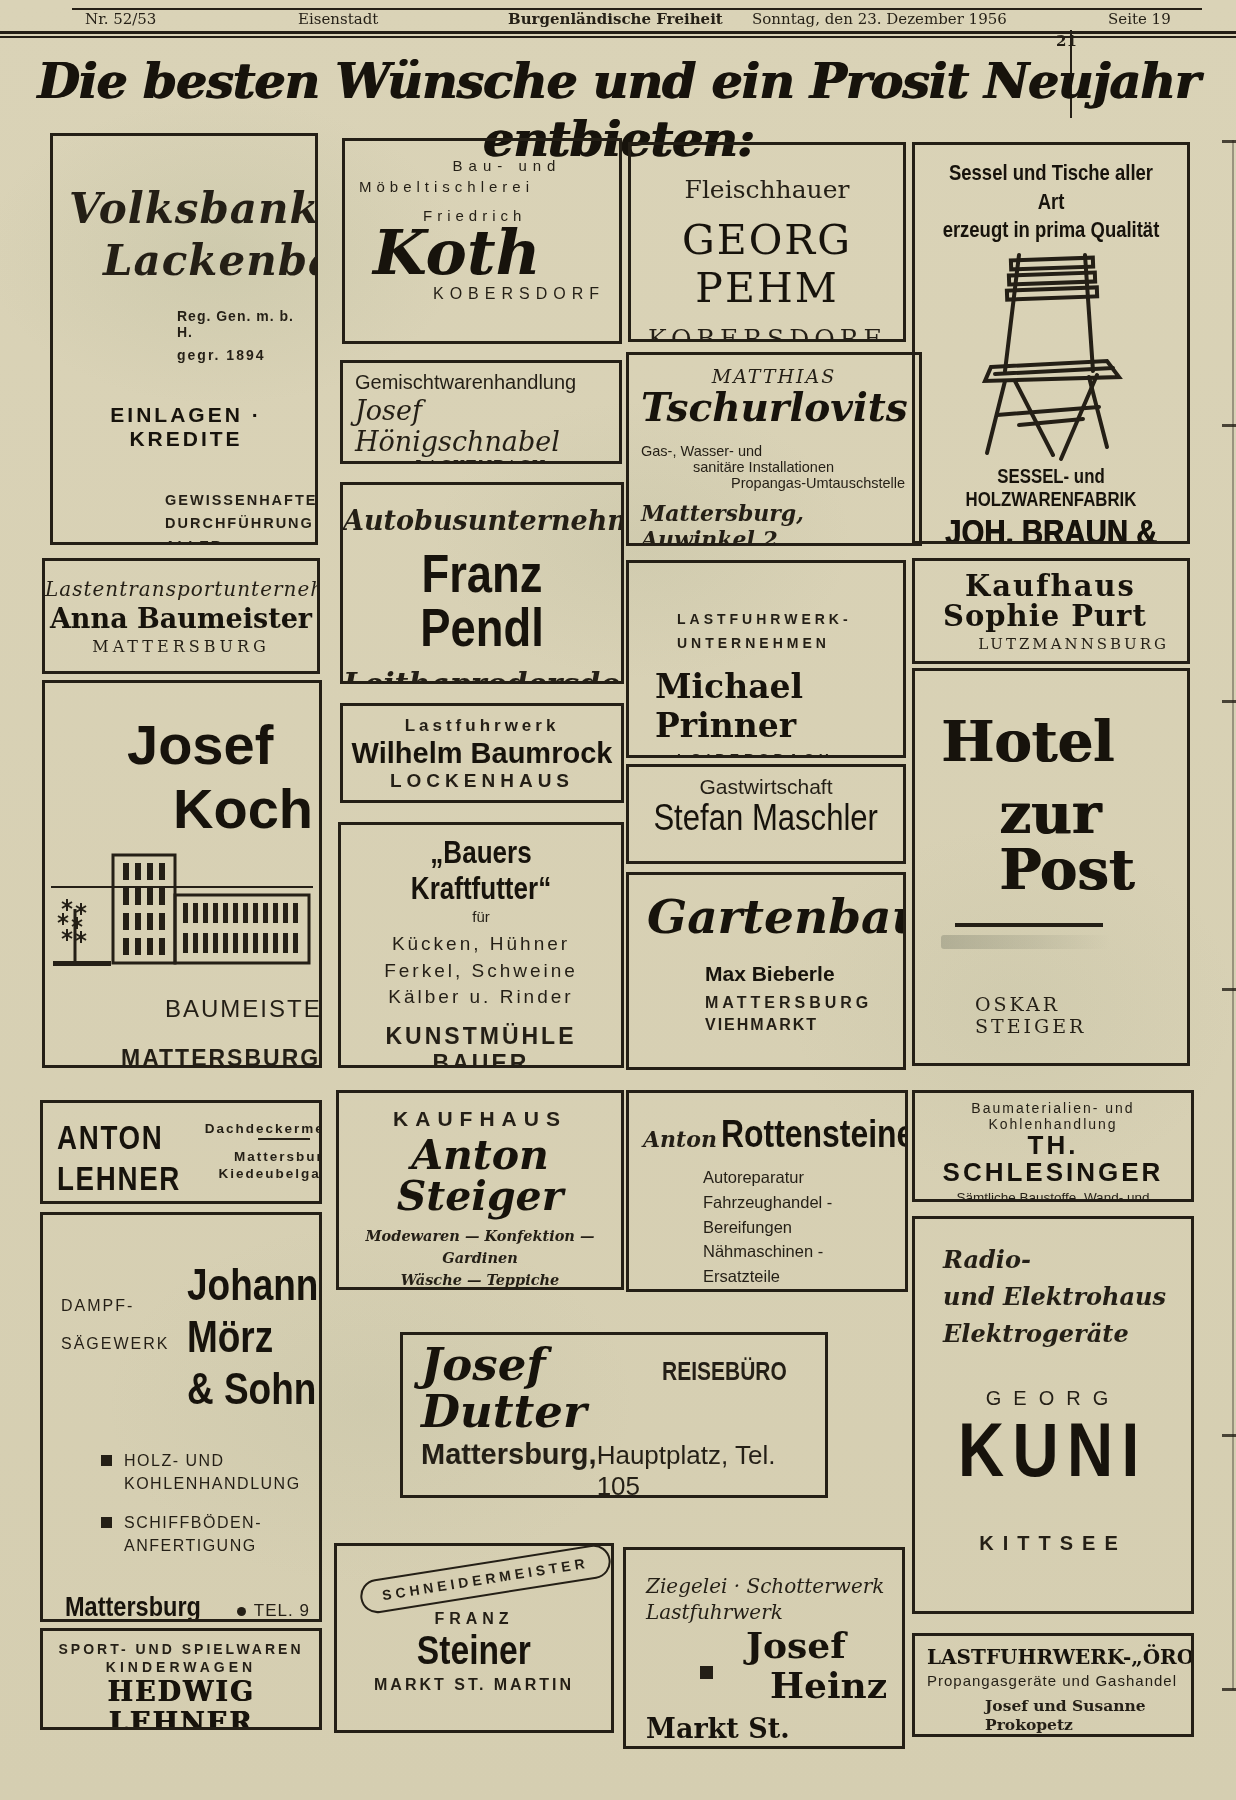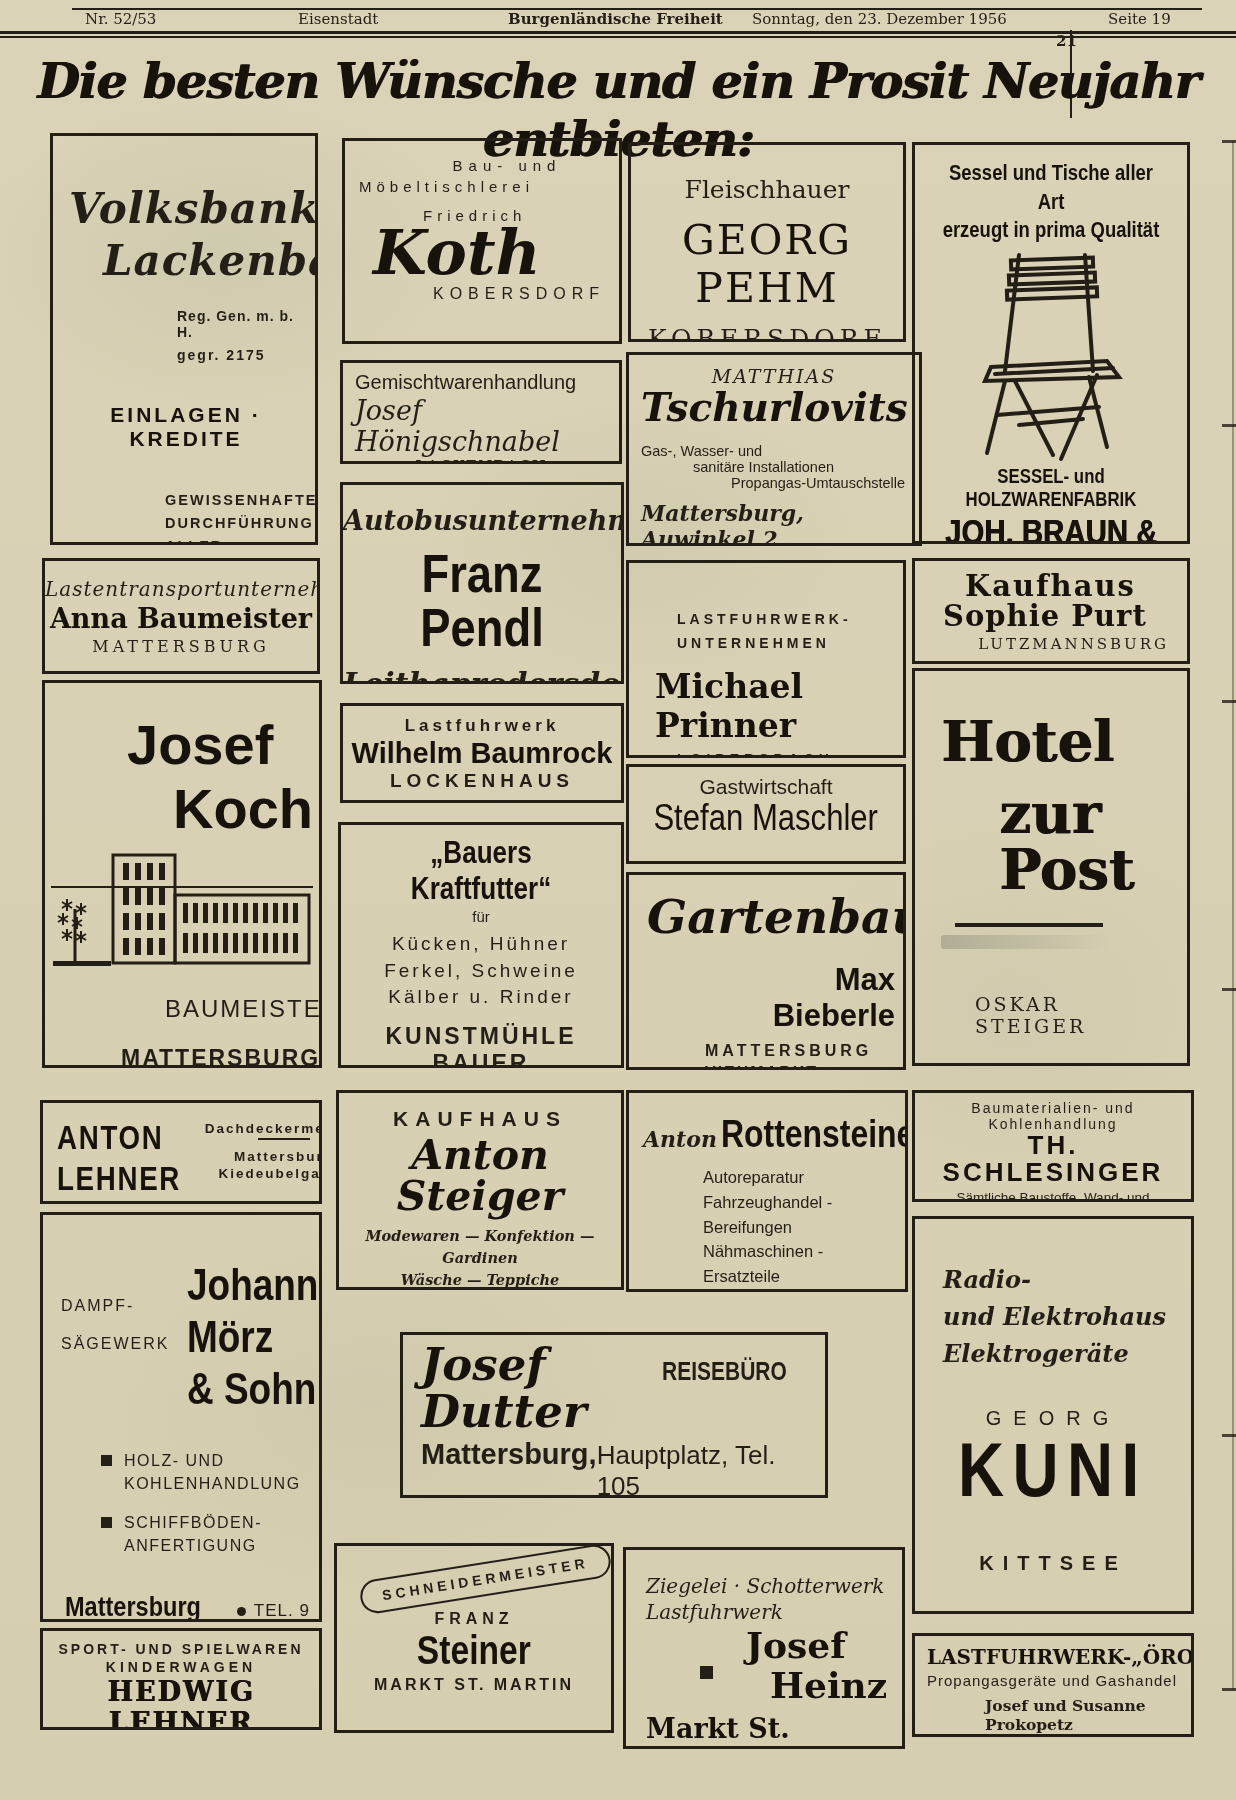--- a/index.html
+++ b/index.html
@@ -136,21 +136,21 @@
   .pr-t1,.pr-t2{font-weight:bold; font-size:14px; letter-spacing:4px; margin-top:8px;}
   .pr-name{font-family:"DejaVu Serif",serif; font-weight:bold; font-size:33px; margin:16px 0 0 -22px; color:var(--ink2);}
   .pr-city{font-weight:bold; font-size:14px; letter-spacing:5px; margin-top:6px;}
   
   #ad-maschler{left:626px; top:764px; width:280px; height:100px; text-align:center; padding-top:8px;}
   .ms-type{font-size:21px;}
   .ms-name{font-weight:normal; font-size:37px; line-height:1; color:var(--ink2);}
   
   #ad-bieberle{left:626px; top:872px; width:280px; height:198px; padding:18px 0 0 18px;}
   .bb-type{font-family:"DejaVu Serif",serif; font-style:italic; font-weight:bold; font-size:47px; line-height:1; color:var(--ink2);}
-  .bb-name{font-weight:bold; font-size:31px; margin:22px 8px 0 58px; color:var(--ink2);text-align:right;}
+  .bb-name{font-weight:bold; font-size:21px; margin:22px 0 0 58px; color:var(--ink2);}
   .bb-city{font-weight:bold; font-size:16px; letter-spacing:4px; margin:8px 0 0 58px;}
   .bb-street{font-weight:bold; font-size:16px; letter-spacing:2px; margin:4px 0 0 58px;}
   
   #ad-rotten{left:626px; top:1090px; width:282px; height:202px; padding:12px 10px 0 14px;}
   .rt-row{display:flex; align-items:baseline; margin-top:10px;}
   .rt-first{font-family:"DejaVu Serif",serif; font-style:italic; font-weight:bold; font-size:22px;}
   .rt-last{font-weight:bold; font-size:38px; line-height:1; margin-left:4px; color:var(--ink2);}
   .rt-services{margin:12px 0 0 60px; font-size:16.5px; line-height:1.5;}
   
   #ad-heinz{left:623px; top:1530px; width:282px; height:202px; padding:22px 16px 0 20px;margin-top:17px;}
@@ -175,21 +175,21 @@
   .ht-n2{font-family:"DejaVu Serif",serif; font-weight:bold; font-size:56px; line-height:1; margin:16px 0 0 66px; color:var(--ink2); text-shadow:1px 0 currentColor;}
   .ht-rule{width:148px; height:4px; background:var(--ink); margin:26px 0 0 22px;}
   .ht-ghost{width:170px; height:14px; margin:8px 0 0 8px; background:linear-gradient(90deg, rgba(95,100,84,.30), rgba(95,100,84,.14) 55%, transparent); border-radius:3px;}
   .ht-owner{font-family:"DejaVu Serif",serif; font-size:19px; letter-spacing:3px; margin:44px 0 0 42px;}
   
   #ad-schlesinger{left:912px; top:1090px; width:282px; height:112px; padding:7px 8px 0 8px;}
   .sl-type{text-align:center; font-size:14px; letter-spacing:2px;}
   .sl-name{text-align:center; font-weight:bold; font-size:26px; letter-spacing:3px; line-height:1.05; color:var(--ink2);}
   .sl-l1{text-align:center; font-size:13.5px; margin-top:3px;}
   
-  #ad-kuni{left:912px; top:1216px; width:282px; height:398px; padding:42px 0 0 0;}
+  #ad-kuni{left:912px; top:1216px; width:282px; height:398px; padding:22px 0 0 0;}
   .ku-l{font-family:"DejaVu Serif",serif; font-style:italic; font-weight:bold; font-size:24px; line-height:1.55; margin-left:28px;}
   .ku-first{text-align:center; font-size:20px; letter-spacing:12px; margin-top:34px;}
   .ku-last{text-align:center; font-weight:bold; font-size:76px; line-height:1; letter-spacing:10px; margin-top:2px; color:var(--ink2);}
   .ku-city{text-align:center; font-weight:bold; font-size:20px; letter-spacing:9px; margin-top:44px;}
   
   #ad-oerop{left:912px; top:1633px; width:282px; height:104px; padding:9px 10px 0 12px;}
   .oe-title{font-family:"DejaVu Serif",serif; font-weight:bold; font-size:20px; white-space:nowrap; color:var(--ink2);}
   .oe-sub{font-size:15px; letter-spacing:1px; margin-top:3px;}
   .oe-owner{font-family:"DejaVu Serif",serif; font-weight:bold; font-size:15.5px; margin:7px 0 0 58px;}
   .oe-addr{font-family:"DejaVu Serif",serif; font-weight:bold; font-size:15.5px; margin:2px 0 0 58px;}
@@ -219,21 +219,21 @@
   <div class="tick" style="left:1222px; top:424px; width:14px; height:3px;"></div>
   <div class="tick" style="left:1222px; top:700px; width:14px; height:3px;"></div>
   <div class="tick" style="left:1222px; top:988px; width:14px; height:3px;"></div>
   <div class="tick" style="left:1222px; top:1434px; width:14px; height:3px;"></div>
   <div class="tick" style="left:1222px; top:1688px; width:14px; height:3px;"></div>
 
   <div class="ad" id="ad-volksbank">
     <div class="vb-n1">Volksbank</div>
     <div class="vb-n2">Lackenbach</div>
     <div class="vb-reg">Reg. Gen. m. b. H.</div>
-    <div class="vb-gegr">gegr. 2175</div>
+    <div class="vb-gegr">gegr. 1894</div>
     <div class="vb-srv">EINLAGEN · KREDITE</div>
     <div class="vb-block">
       <div class="vb-bar"></div>
       <div class="vb-lines">
         <div>GEWISSENHAFTE</div>
         <div>DURCHFÜHRUNG</div>
         <div>ALLER</div>
 
       </div>
     </div>

